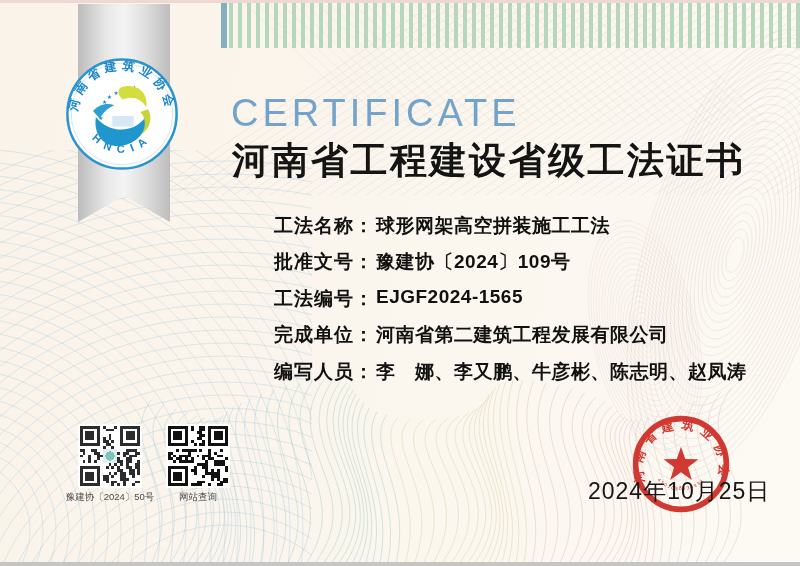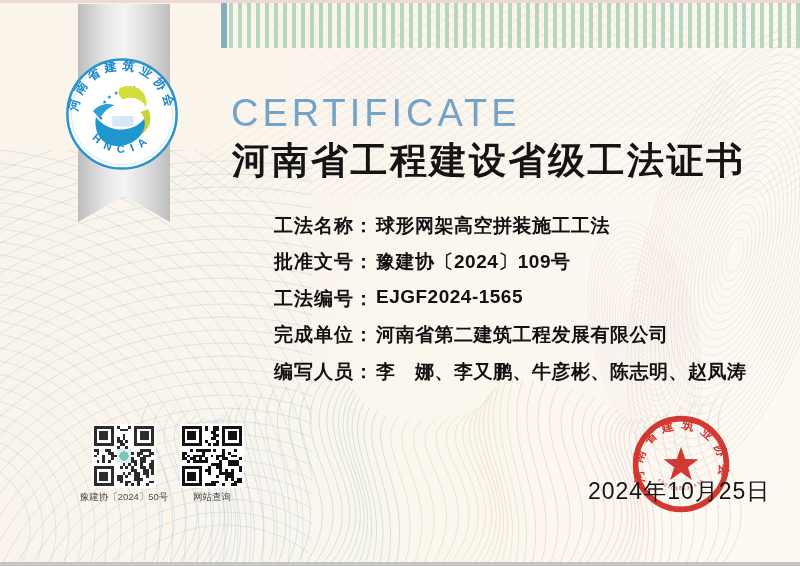--- a/index.html
+++ b/index.html
@@ -26,21 +26,21 @@
   .cert-en{position:absolute;left:231px;top:72px;z-index:5;
     font-size:38px;letter-spacing:4px;color:#74a3ca;font-weight:400;margin-top:20px;}
   .cert-zh{position:absolute;left:232px;top:136px;z-index:5;
     font-size:37px;font-weight:800;letter-spacing:2.5px;color:#141414;white-space:nowrap;}
 
   .fields{position:absolute;left:230px;top:213px;z-index:5;}
   .frow{height:36.4px;display:flex;align-items:flex-start;font-size:19px;color:#111;white-space:nowrap;margin-left:44px;}
   .flabel{font-weight:800;letter-spacing:1px;}
   .fvalue{font-weight:700;letter-spacing:.5px;margin-left:2px;}
 
-  .qr{position:absolute;top:424px;width:64px;height:64px;z-index:5;margin-left:14px;}
+  .qr{position:absolute;top:424px;width:64px;height:64px;z-index:5;}
   .qr svg{display:block;width:64px;height:64px;background:#fff;}
   #qr1{left:78px;} #qr2{left:166px;text-align:center;}
   .qr-caption{position:absolute;top:67px;left:50%;transform:translateX(-50%);
     white-space:nowrap;font-size:9.5px;color:#4c4c4c;}
 
   .seal{position:absolute;left:630px;top:413px;width:102px;height:102px;opacity:.93;z-index:6;}
   .date{position:absolute;left:588px;top:476px;z-index:7;
     font-size:23px;font-weight:400;color:#161616;letter-spacing:1px;white-space:nowrap;}
 </style>
 </head>

